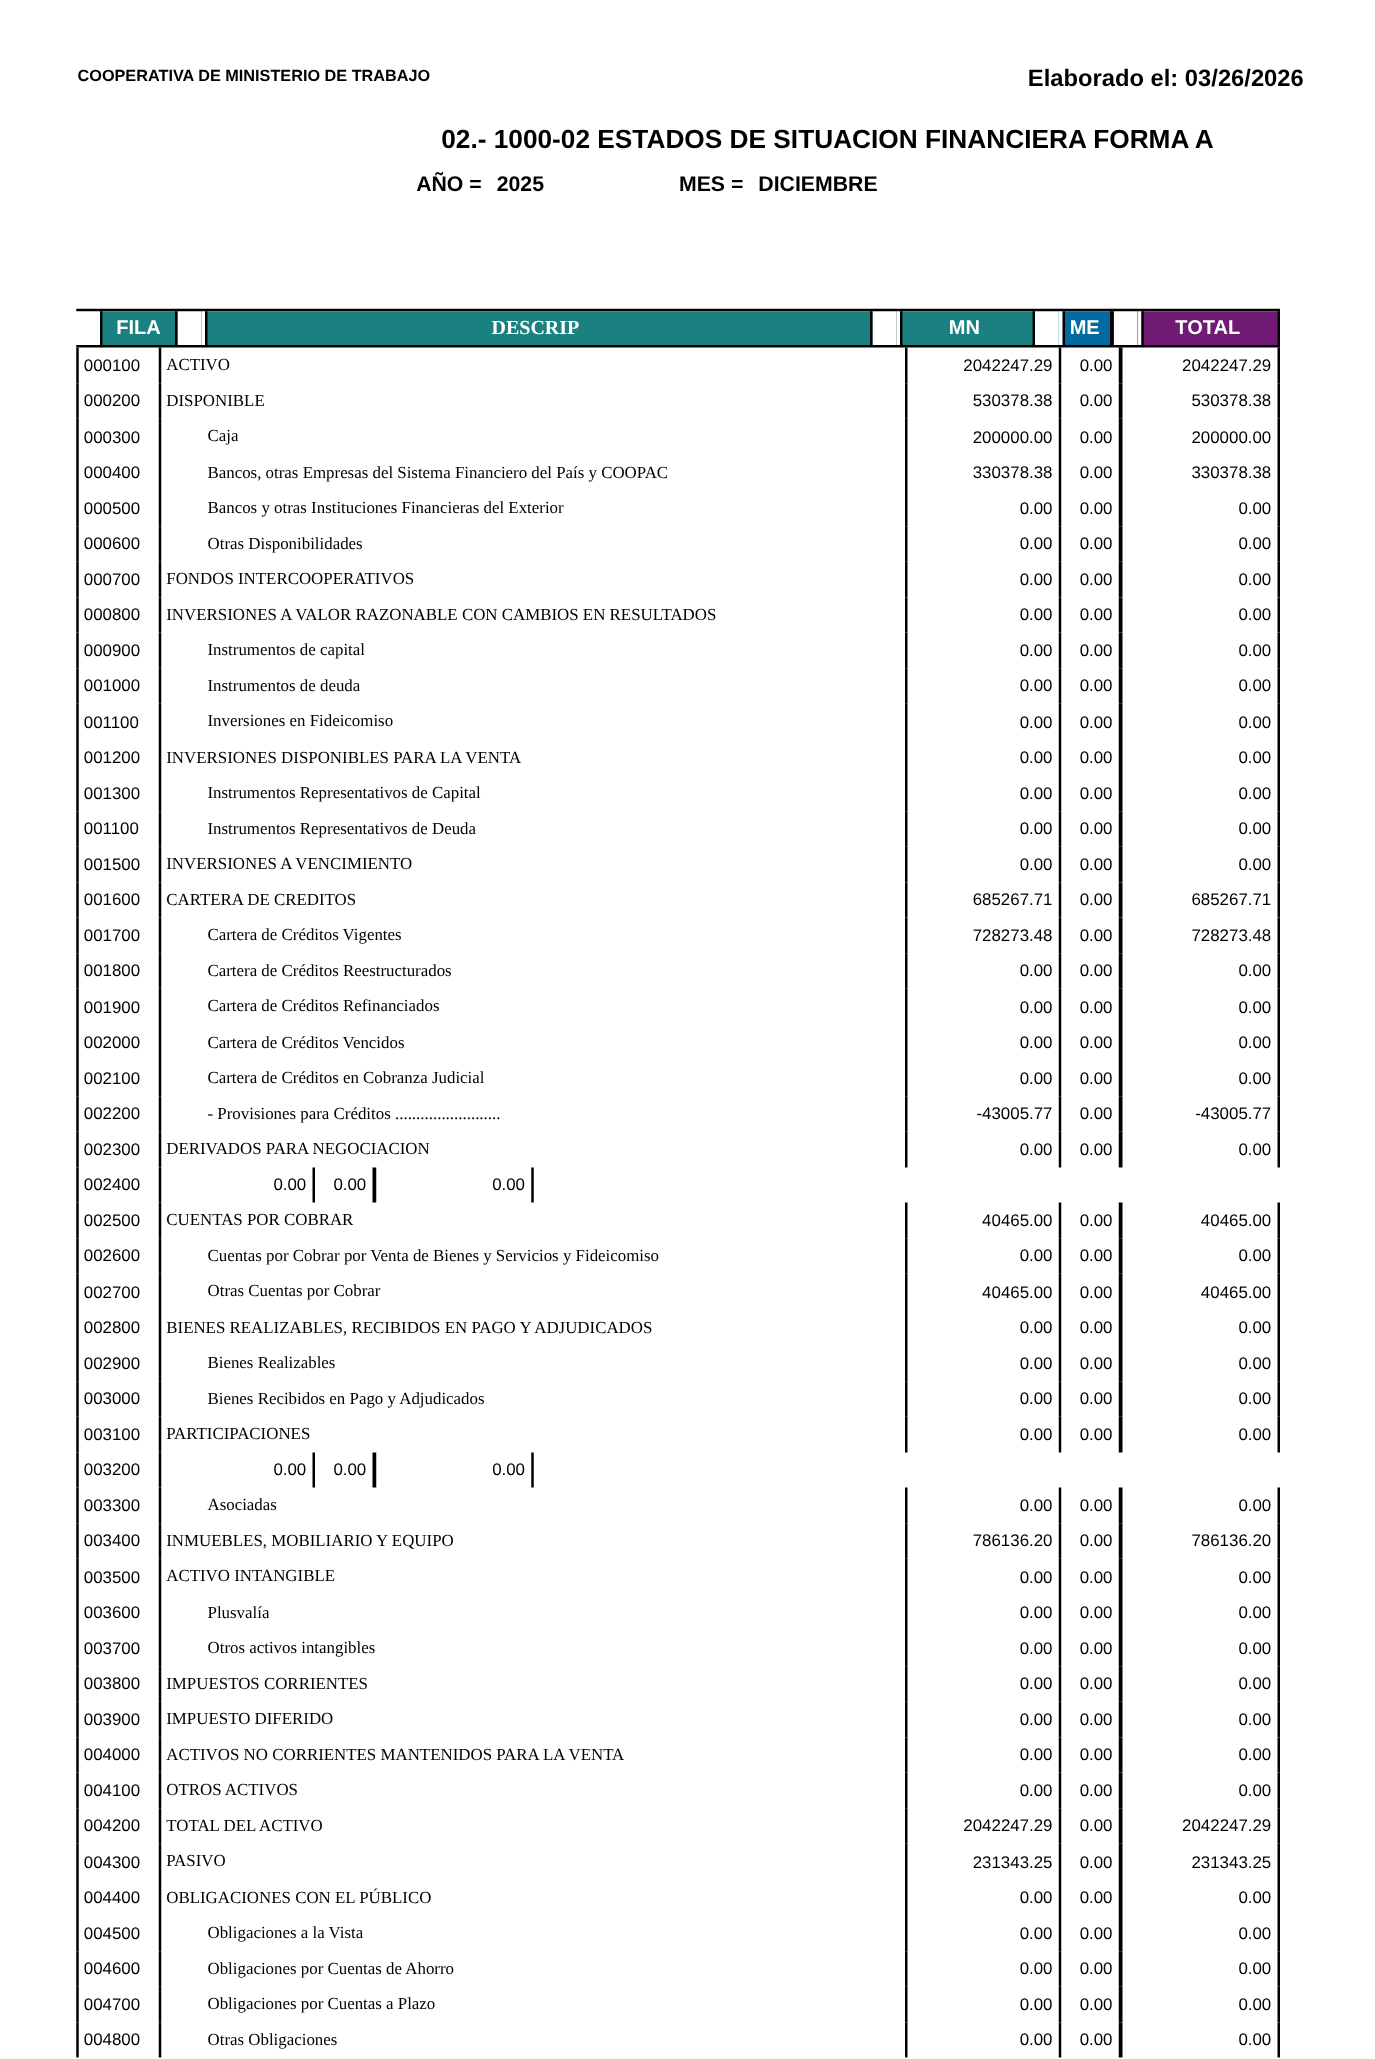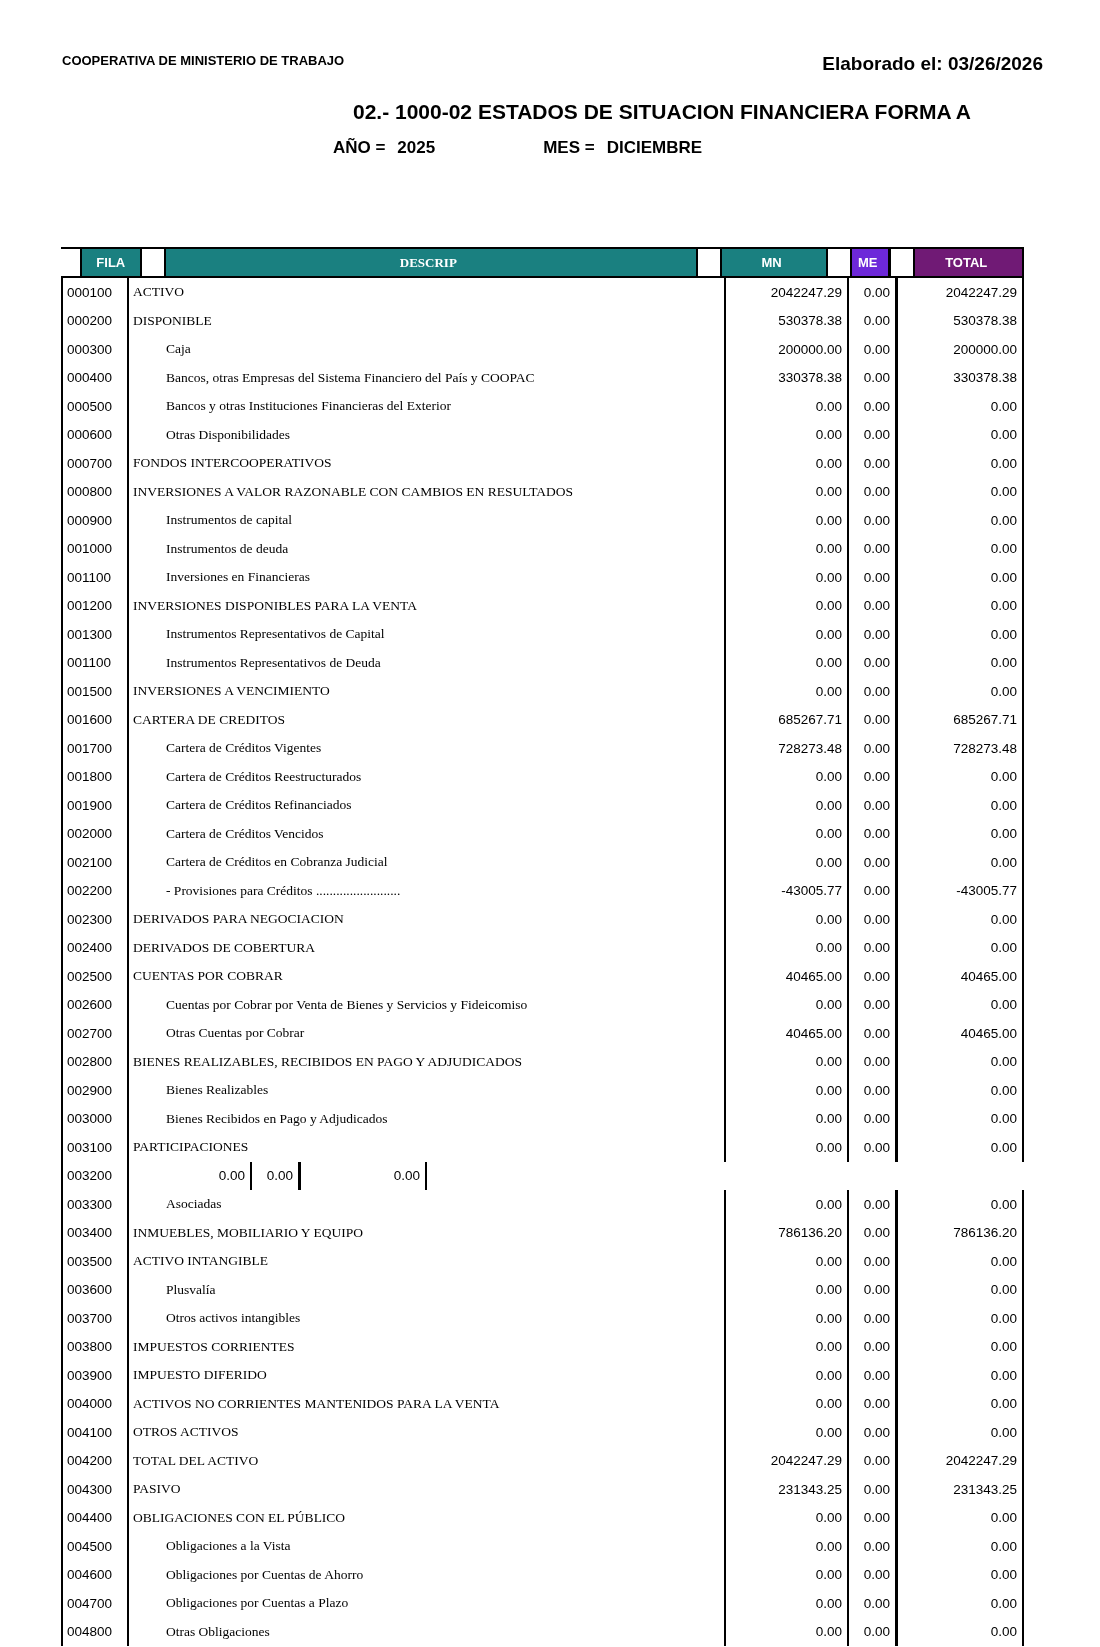--- a/index.html
+++ b/index.html
@@ -18,21 +18,21 @@
   .subtitle .pair { display:flex; align-items:baseline; }
   .subtitle .lbl  { margin-right:12px; }
   .subtitle .spacer { display:inline-block; width:108px; }
 
   .table { position:absolute; left:61px; top:247px; width:963px; font-size:13.5px; }
 
   .thead { display:flex; border-top:2px solid #000; border-bottom:2px solid #000; }
   .th {
     box-sizing:border-box; height:27px;
     display:flex; align-items:center; justify-content:center;
-    color:#fff; font-weight:bold; font-size:13px;
+    color:#fff; font-weight:bold; font-size:16px;
     background:#1a8080;
     margin-left:19px;
   }
   
   .th.gapleft { box-shadow: inset 3px 0 0 #ffffff, inset 5px 0 0 #000000; }
 
   .tbody .tr { display:flex; height:28.5px; }
   .td {
     box-sizing:border-box; height:100%;
     display:flex; align-items:center;
@@ -67,21 +67,21 @@
       <span class="lbl">MES =</span>
       <span>DICIEMBRE</span>
     </span>
   </div>
 
   <div class="table">
     <div class="thead">
       <div class="th c-fila" style="background-color: rgb(26, 128, 128);">FILA</div>
       <div class="th c-descrip gapleft" style="background-color: rgb(26, 128, 128);">DESCRIP</div>
       <div class="th c-mn gapleft" style="background-color: rgb(26, 128, 128);">MN</div>
-      <div class="th c-me gapleft" style="background-color: #6d28d9;">ME</div>
+      <div class="th c-me gapleft" style="background-color: #0369a1;">ME</div>
       <div class="th c-total gapleft" style="background-color: #701a75;">TOTAL</div>
     </div>
     <div class="tbody">
         <div class="tr">
           <div class="td c-fila">000100</div>
           <div class="td c-descrip">ACTIVO</div>
           <div class="td c-mn num">2042247.29</div>
           <div class="td c-me num">0.00</div>
           <div class="td c-total num">2042247.29</div>
         </div>
@@ -143,21 +143,21 @@
         </div>
         <div class="tr">
           <div class="td c-fila">001000</div>
           <div class="td c-descrip indent">Instrumentos de deuda</div>
           <div class="td c-mn num">0.00</div>
           <div class="td c-me num">0.00</div>
           <div class="td c-total num">0.00</div>
         </div>
         <div class="tr">
           <div class="td c-fila">001100</div>
-          <div class="td c-descrip indent">Inversiones en Financieras</div>
+          <div class="td c-descrip indent">Inversiones en Fideicomiso</div>
           <div class="td c-mn num">0.00</div>
           <div class="td c-me num">0.00</div>
           <div class="td c-total num">0.00</div>
         </div>
         <div class="tr">
           <div class="td c-fila">001200</div>
           <div class="td c-descrip">INVERSIONES DISPONIBLES PARA LA VENTA</div>
           <div class="td c-mn num">0.00</div>
           <div class="td c-me num">0.00</div>
           <div class="td c-total num">0.00</div>
@@ -234,21 +234,20 @@
         </div>
         <div class="tr">
           <div class="td c-fila">002300</div>
           <div class="td c-descrip">DERIVADOS PARA NEGOCIACION</div>
           <div class="td c-mn num">0.00</div>
           <div class="td c-me num">0.00</div>
           <div class="td c-total num">0.00</div>
         </div>
         <div class="tr">
           <div class="td c-fila">002400</div>
-          <div class="td c-descrip">DERIVADOS DE COBERTURA</div>
           <div class="td c-mn num">0.00</div>
           <div class="td c-me num">0.00</div>
           <div class="td c-total num">0.00</div>
         </div>
         <div class="tr">
           <div class="td c-fila">002500</div>
           <div class="td c-descrip">CUENTAS POR COBRAR</div>
           <div class="td c-mn num">40465.00</div>
           <div class="td c-me num">0.00</div>
           <div class="td c-total num">40465.00</div>

